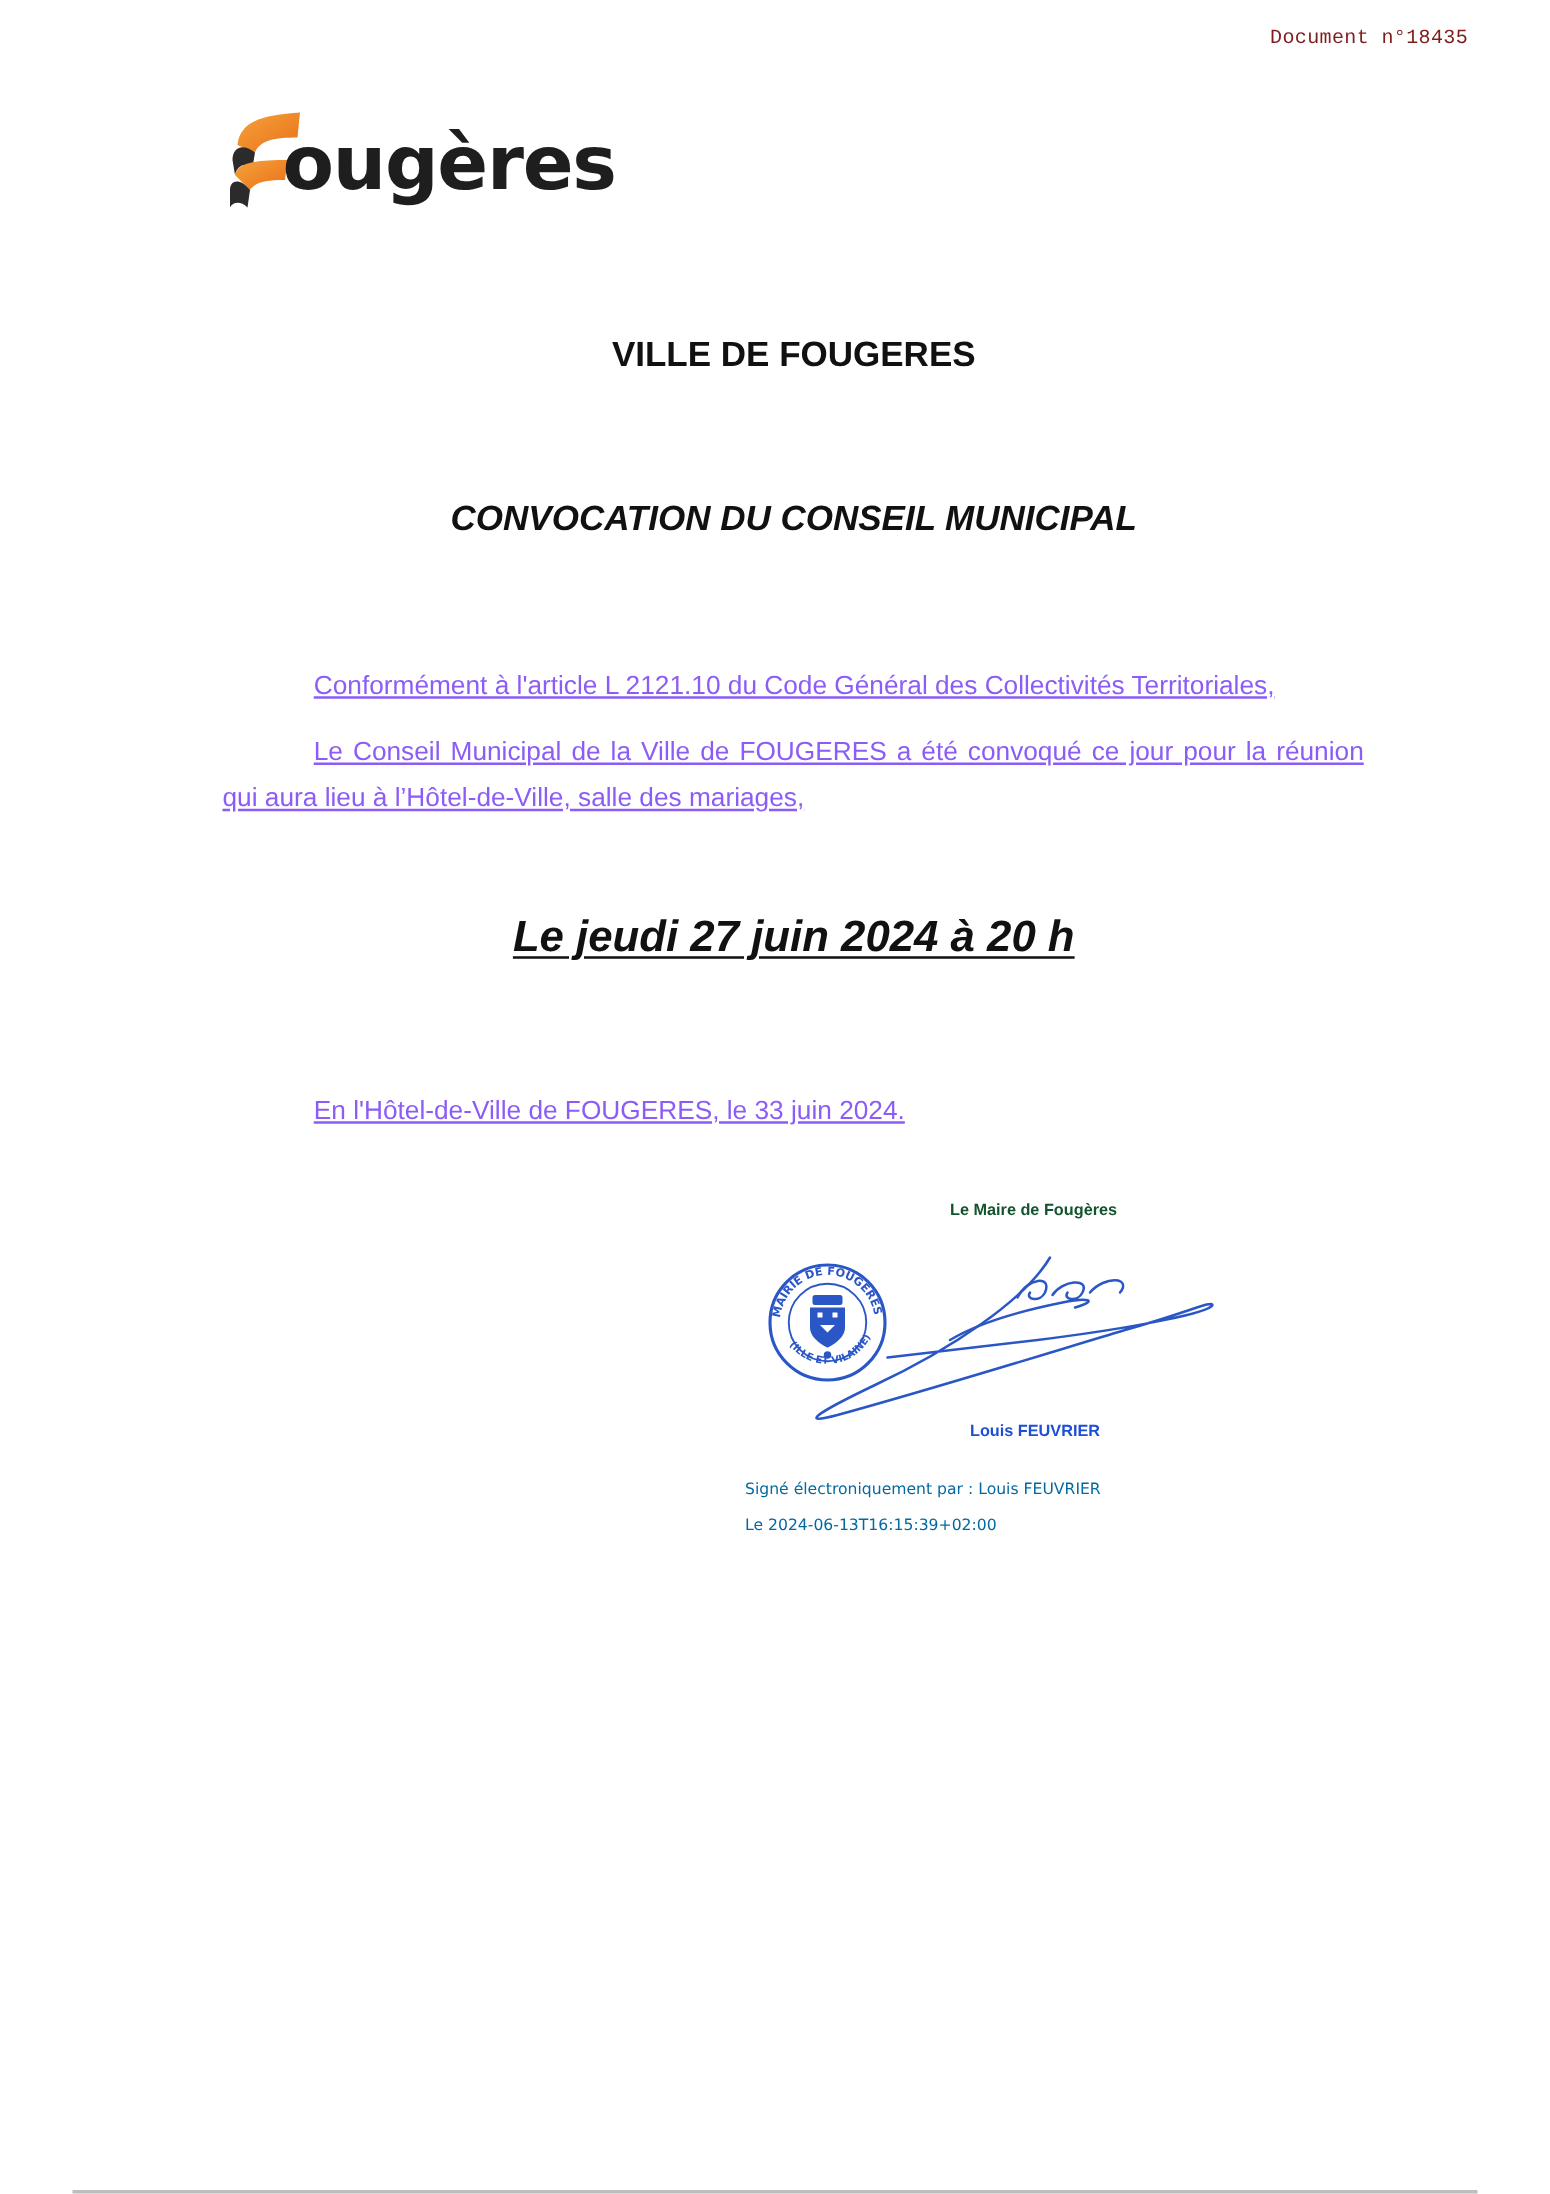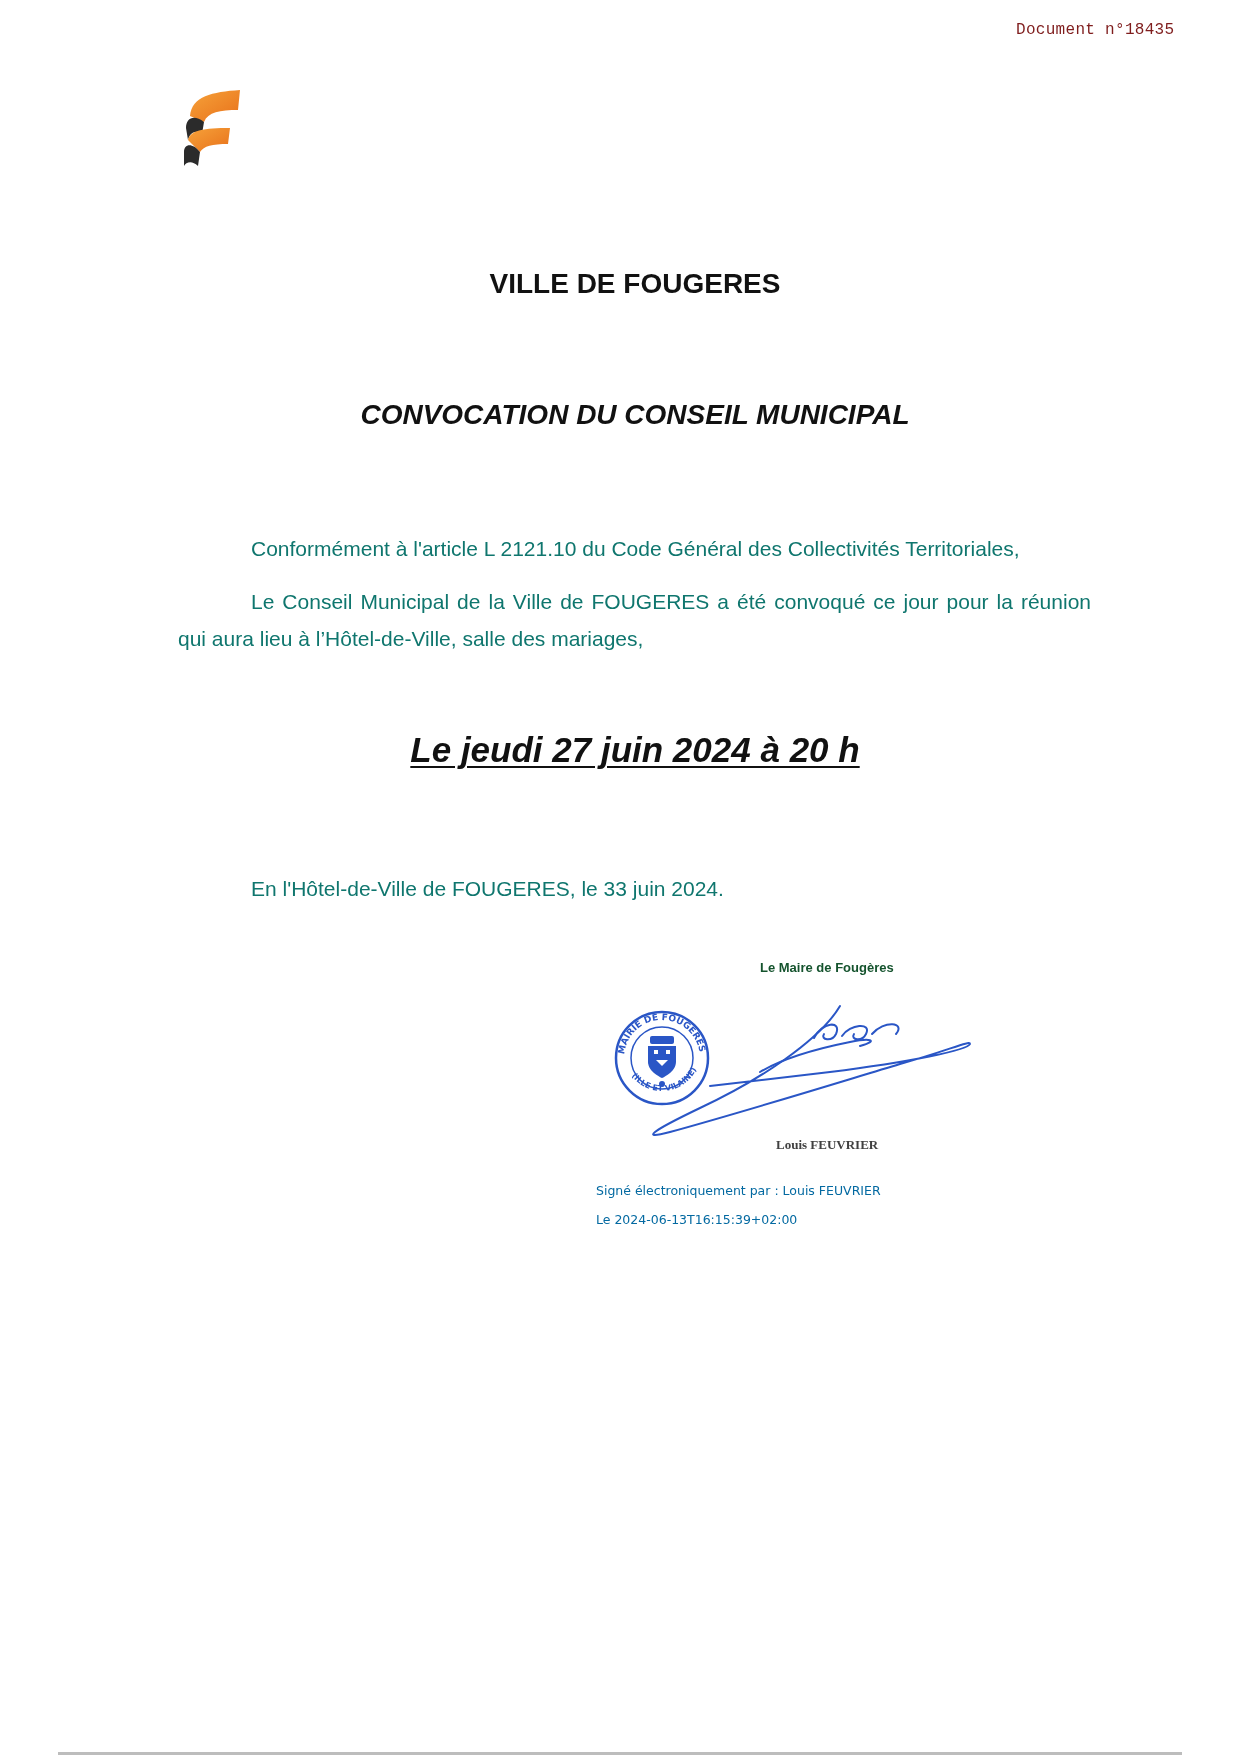--- a/index.html
+++ b/index.html
@@ -2,28 +2,28 @@
 <html><head>
   <meta charset="utf-8">
   <style>
     html, body { margin: 0; padding: 0; background: #ffffff; }
     body { width: 1240px; height: 1755px; position: relative; overflow: hidden; font-family: "Liberation Sans", sans-serif; color: #111; }
     .doc-number { position: absolute; top: 21px; left: 1016px; font-family: "Liberation Mono", monospace; font-size: 16px; color: #7f1d1d; letter-spacing: 0.3px; }
     .logo { position: absolute; top: 88px; left: 182px; width: 340px; height: 92px; }
     .logo-text { position: absolute; left: 44px; top: 8px; font-family: "DejaVu Sans", sans-serif; font-weight: bold; font-size: 60px; color: #1e1e1e; letter-spacing: -1px; }
     .title-ville { position: absolute; top: 268px; left: 0; width: 1270px; text-align: center; font-family: "Liberation Sans", sans-serif; font-weight: bold; font-size: 28px; color: #111; }
     .title-conv { position: absolute; top: 399px; left: 0; width: 1270px; text-align: center; font-family: "Liberation Sans", sans-serif; font-weight: bold; font-style: italic; font-size: 28px; color: #111; }
-    .para { position: absolute; font-family: "Liberation Sans", sans-serif; font-size: 21px; color: #0f766e; line-height: 37px; }
+    .para { position: absolute; font-family: "Liberation Sans", sans-serif; font-size: 21px; color: #8b5cf6; line-height: 37px; text-decoration: underline; }
     .p1 { top: 530px; left: 251px; width: 850px; }
     .p2 { top: 583px; left: 178px; width: 913px; text-align: justify; text-indent: 73px; }
     .meeting-date { position: absolute; top: 730px; left: 0; width: 1270px; text-align: center; font-family: "Liberation Sans", sans-serif; font-weight: bold; font-style: italic; font-size: 35px; text-decoration: underline; text-underline-offset: 4px; text-decoration-thickness: 2px; color: #111; }
     .p3 { top: 870px; left: 251px; width: 850px; }
     .mayor-title { position: absolute; top: 960px; left: 760px; font-family: "Liberation Sans", sans-serif; font-weight: bold; font-size: 13px; color: #14532d; }
     .signature-area { position: absolute; top: 1000px; left: 610px; width: 380px; height: 150px; }
-    .mayor-name { position: absolute; top: 1137px; left: 776px; font-family: Liberation Serif, serif; font-weight: bold; font-size: 13px; color: #404040; }
+    .mayor-name { position: absolute; top: 1137px; left: 776px; font-family: Liberation Sans, sans-serif; font-weight: bold; font-size: 13px; color: #1d4ed8; }
     .esign { position: absolute; left: 596px; font-family: "DejaVu Sans", sans-serif; font-size: 12.5px; color: #0369a1; }
     .esign-by { top: 1183px; }
     .esign-date { top: 1212px; }
     .bottom-rule { position: absolute; top: 1752px; left: 58px; width: 1124px; height: 3px; background: #bdbdbd; }
   </style>
 </head>
 <body>
 
 <div class="doc-number">Document n°18435</div>
 
@@ -33,20 +33,21 @@
       <linearGradient id="org" x1="0" y1="0" x2="1" y2="1">
         <stop offset="0" stop-color="#f6a23a"></stop>
         <stop offset="1" stop-color="#e8711a"></stop>
       </linearGradient>
     </defs>
     <path d="M8 28 C10 8, 30 4, 58 2 L56 22 C38 22, 26 24, 22 34 Z" fill="url(#org)"></path>
     <path d="M4 40 C4 30, 12 26, 22 34 L20 46 C14 42, 8 44, 6 52 Z" fill="#2b2b2b"></path>
     <path d="M6 52 C8 42, 22 40, 48 40 L46 56 C30 56, 22 58, 18 64 Z" fill="url(#org)"></path>
     <path d="M2 64 C2 56, 10 54, 18 64 L16 78 C10 72, 4 74, 2 78 Z" fill="#2b2b2b"></path>
   </svg>
+  <span class="logo-text">ougères</span>
 </div>
 
 <div class="title-ville">VILLE DE FOUGERES</div>
 <div class="title-conv">CONVOCATION DU CONSEIL MUNICIPAL</div>
 
 <div class="para p1">Conformément à l'article L 2121.10 du Code Général des Collectivités Territoriales,</div>
 <div class="para p2">Le Conseil Municipal de la Ville de FOUGERES a été convoqué ce jour pour la réunion qui aura lieu à l’Hôtel-de-Ville, salle des mariages,</div>
 
 <div class="meeting-date">Le jeudi 27 juin 2024 à 20 h</div>
 

